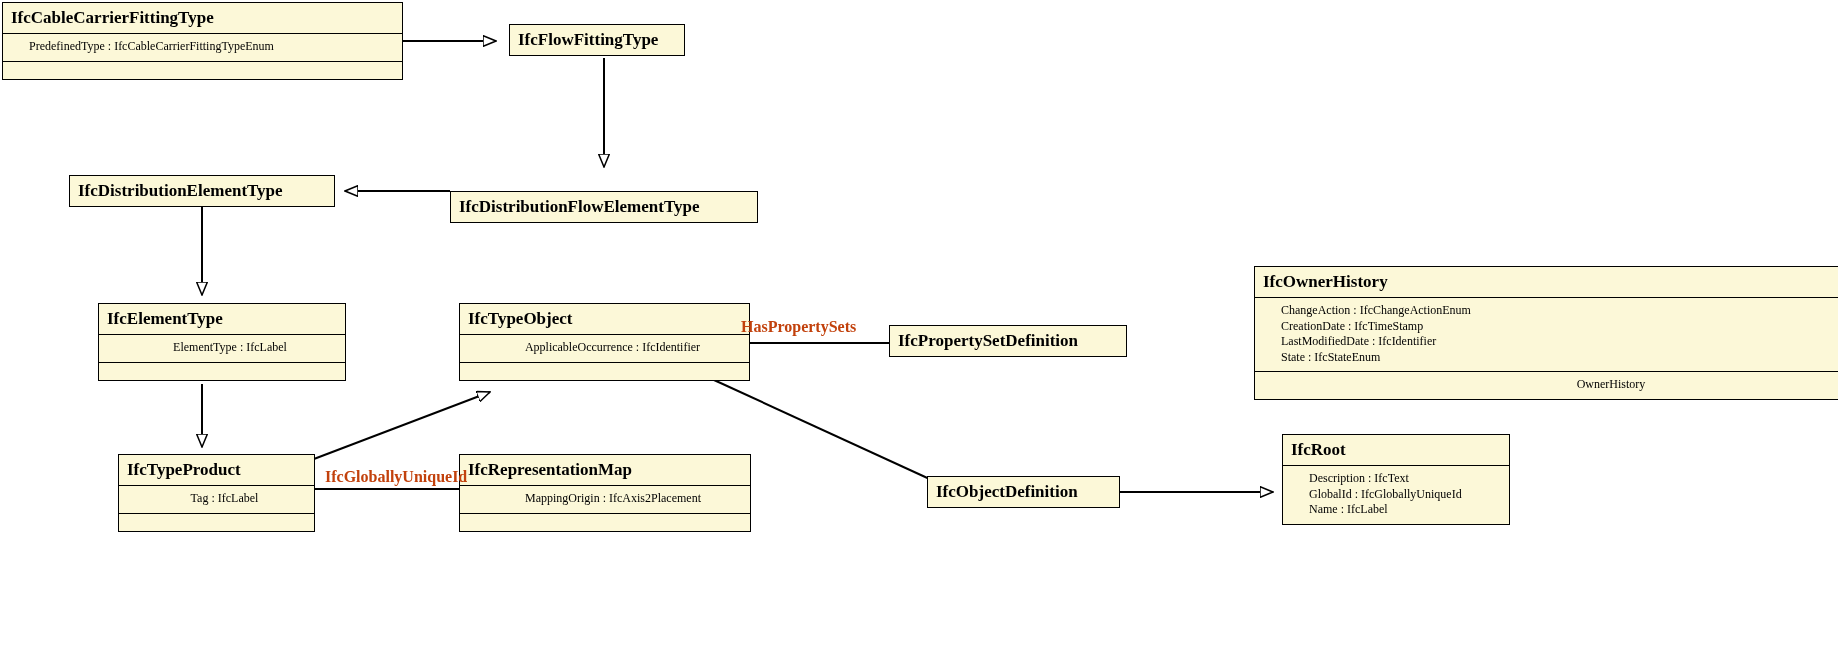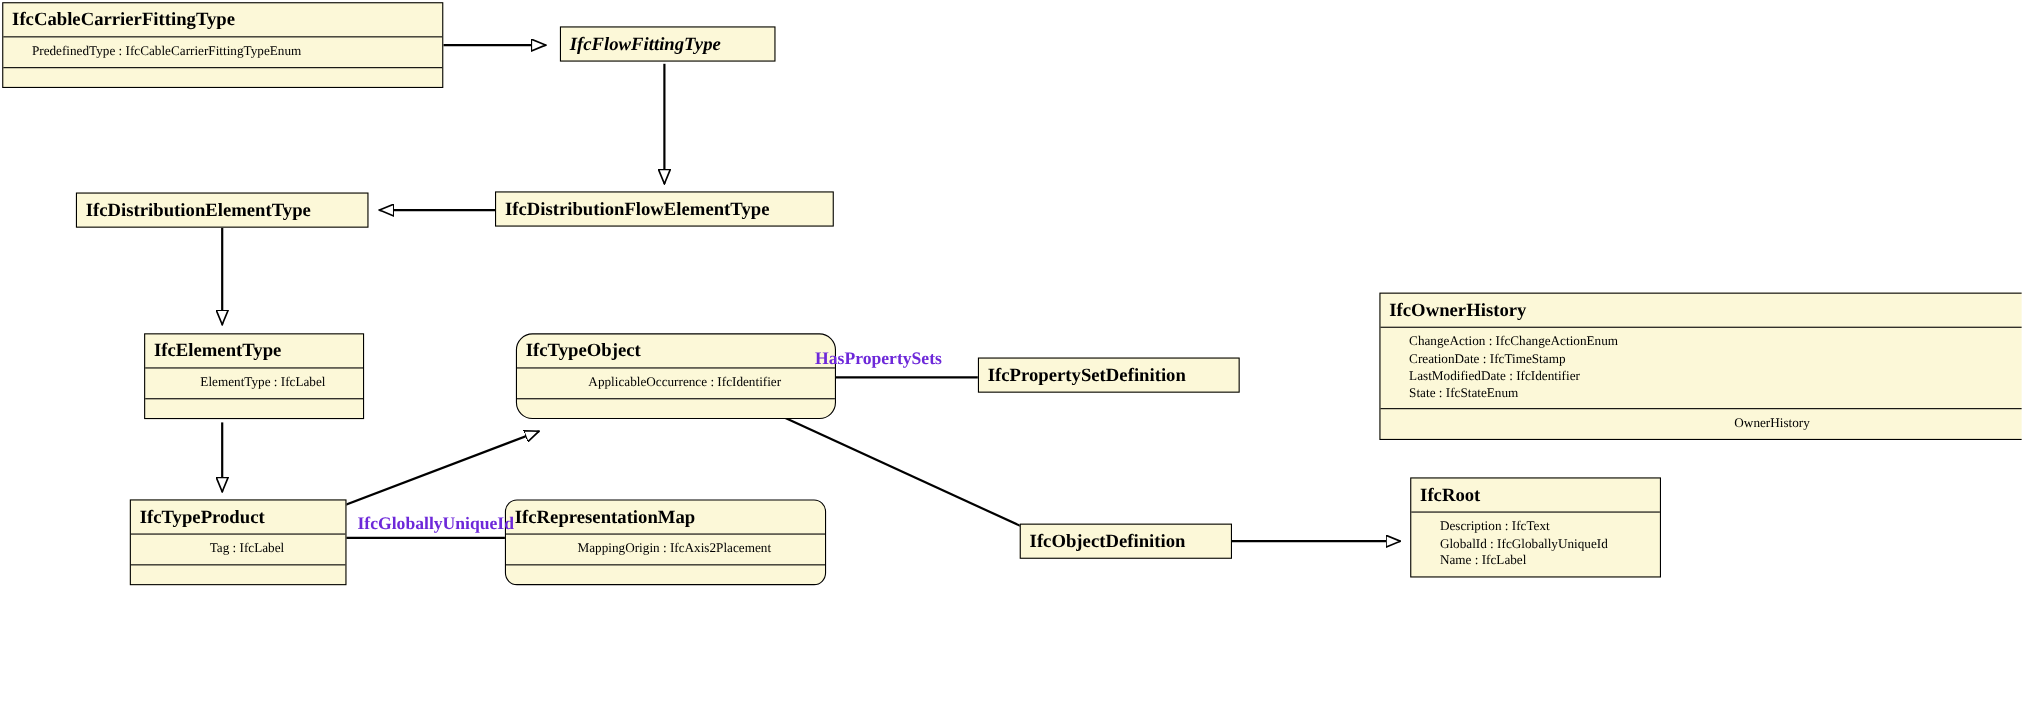--- a/index.html
+++ b/index.html
@@ -45,21 +45,21 @@
     white-space: nowrap;
   }
   .cls-attrs.centered { text-align: center; }
   .cls-empty {
     height: 17px;
   }
   .edge-label {
     position: absolute;
     font-weight: bold;
     font-size: 16px;
-    color: #6d28d9;
+    color: #c2410c;
     white-space: nowrap;
     background: transparent;
   }
   svg.edges {
     position: absolute;
     left: 0;
     top: 0;
     width: 1838px;
     height: 649px;
     pointer-events: none;
@@ -102,41 +102,41 @@
   </svg>
 
   <div class="cls" style="left:2px; top:2px; width:401px;">
     <div class="cls-title">IfcCableCarrierFittingType</div>
     <div class="cls-sep"></div>
     <div class="cls-attrs">PredefinedType : IfcCableCarrierFittingTypeEnum</div>
     <div class="cls-sep"></div>
     <div class="cls-empty"></div>
   </div>
 
-  <div class="cls" style="left:509px; top:24px; width:196px;font-style:italic;">
+  <div class="cls" style="left:509px; top:24px; width:176px;">
     <div class="cls-title">IfcFlowFittingType</div>
   </div>
 
   <div class="cls" style="left:69px; top:175px; width:266px;">
     <div class="cls-title">IfcDistributionElementType</div>
   </div>
 
-  <div class="cls" style="left:450px; top:174px; width:308px;">
+  <div class="cls" style="left:450px; top:191px; width:308px;">
     <div class="cls-title">IfcDistributionFlowElementType</div>
   </div>
 
-  <div class="cls" style="left:98px; top:303px; width:200px;margin-left:33px;">
+  <div class="cls" style="left:98px; top:303px; width:248px;">
     <div class="cls-title">IfcElementType</div>
     <div class="cls-sep"></div>
     <div class="cls-attrs centered">ElementType : IfcLabel</div>
     <div class="cls-sep"></div>
     <div class="cls-empty"></div>
   </div>
 
-  <div class="cls" style="left:469px; top:303px; width:291px;border-radius:15px;">
+  <div class="cls" style="left:459px; top:303px; width:291px;">
     <div class="cls-title">IfcTypeObject</div>
     <div class="cls-sep"></div>
     <div class="cls-attrs centered">ApplicableOccurrence : IfcIdentifier</div>
     <div class="cls-sep"></div>
     <div class="cls-empty"></div>
   </div>
 
   <div class="cls" style="left:889px; top:325px; width:238px;">
     <div class="cls-title">IfcPropertySetDefinition</div>
   </div>
@@ -155,21 +155,21 @@
   </div>
 
   <div class="cls" style="left:118px; top:454px; width:197px;">
     <div class="cls-title">IfcTypeProduct</div>
     <div class="cls-sep"></div>
     <div class="cls-attrs centered">Tag : IfcLabel</div>
     <div class="cls-sep"></div>
     <div class="cls-empty"></div>
   </div>
 
-  <div class="cls" style="left:459px; top:454px; width:292px;border-radius:11px;">
+  <div class="cls" style="left:459px; top:454px; width:292px;">
     <div class="cls-title">IfcRepresentationMap</div>
     <div class="cls-sep"></div>
     <div class="cls-attrs centered">MappingOrigin : IfcAxis2Placement</div>
     <div class="cls-sep"></div>
     <div class="cls-empty"></div>
   </div>
 
   <div class="cls" style="left:911px; top:476px; width:193px;margin-left:16px;">
     <div class="cls-title">IfcObjectDefinition</div>
   </div>

